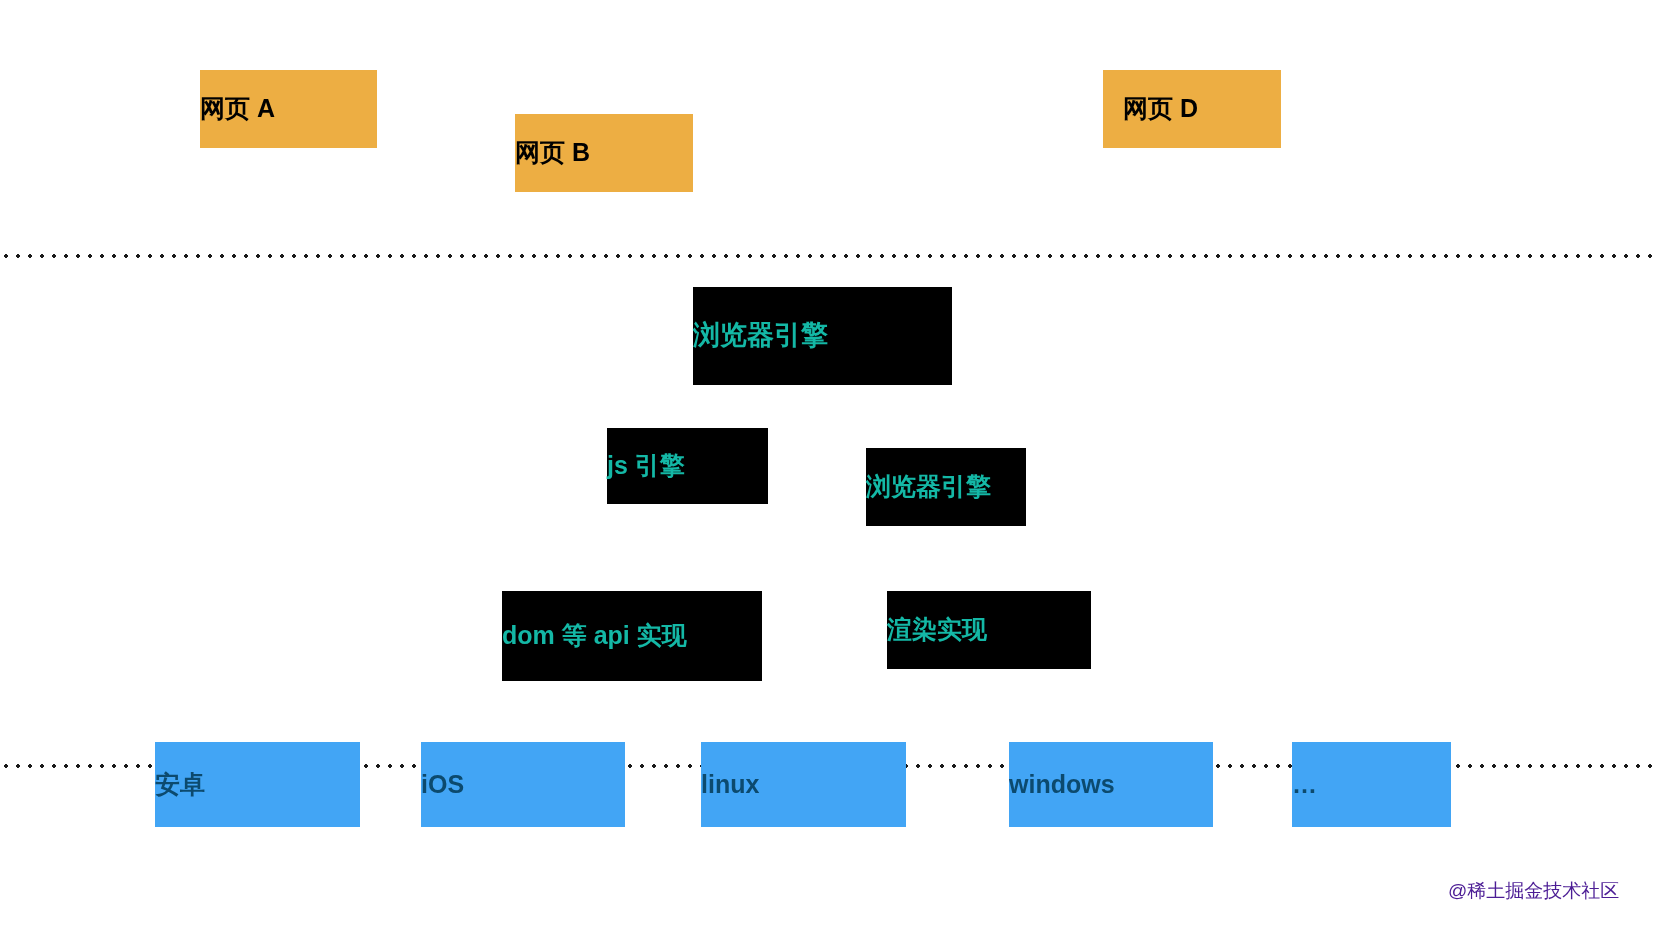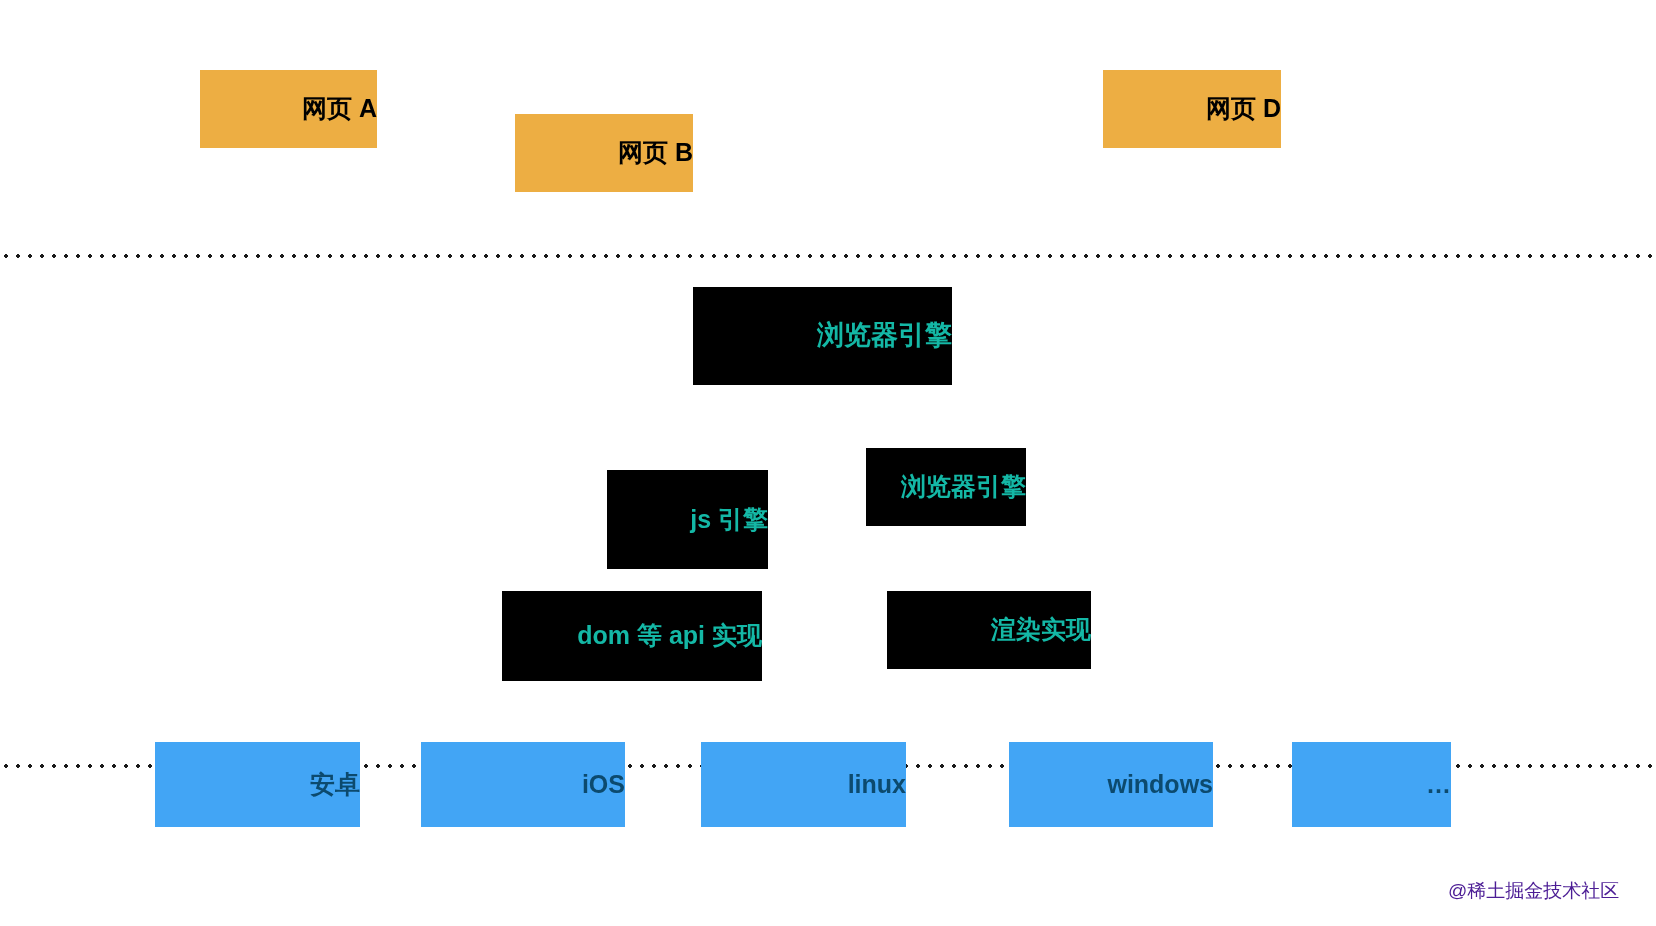--- a/index.html
+++ b/index.html
@@ -16,21 +16,21 @@
     width: 1656px;
     height: 926px;
     background: #ffffff;
     overflow: hidden;
   }
   .box {
     position: absolute;
     box-sizing: border-box;
     display: flex;
     align-items: center;
-    justify-content: flex-end;
+    justify-content: flex-start;
     text-align: center;
     font-weight: 700;
     line-height: 1.1;
     white-space: nowrap;
     user-select: none;
   }
   .box-page {
     background: #edae43;
     color: #000000;
     font-size: 25px;
@@ -83,21 +83,21 @@
   </div>
   <div class="box box-page" style="left: 1103px; top: 70px; width: 178px; height: 78px; padding-left: 20px;">
     <span>网页 D</span>
   </div>
 
   <div class="divider" style="top: 254px;"></div>
 
   <div class="box box-engine" style="left: 693px; top: 287px; width: 259px; height: 98px;">
     <span>浏览器引擎</span>
   </div>
-  <div class="box box-engine sub" style="left: 607px; top: 470px; width: 161px; height: 99px;">
+  <div class="box box-engine sub" style="left: 607px; top: 428px; width: 161px; height: 76px;">
     <span>js 引擎</span>
   </div>
   <div class="box box-engine sub" style="left: 866px; top: 448px; width: 160px; height: 78px;">
     <span>浏览器引擎</span>
   </div>
   <div class="box box-engine impl" style="left: 502px; top: 591px; width: 260px; height: 90px;">
     <span>dom 等 api 实现</span>
   </div>
   <div class="box box-engine impl" style="left: 887px; top: 591px; width: 204px; height: 78px;">
     <span>渲染实现</span>

